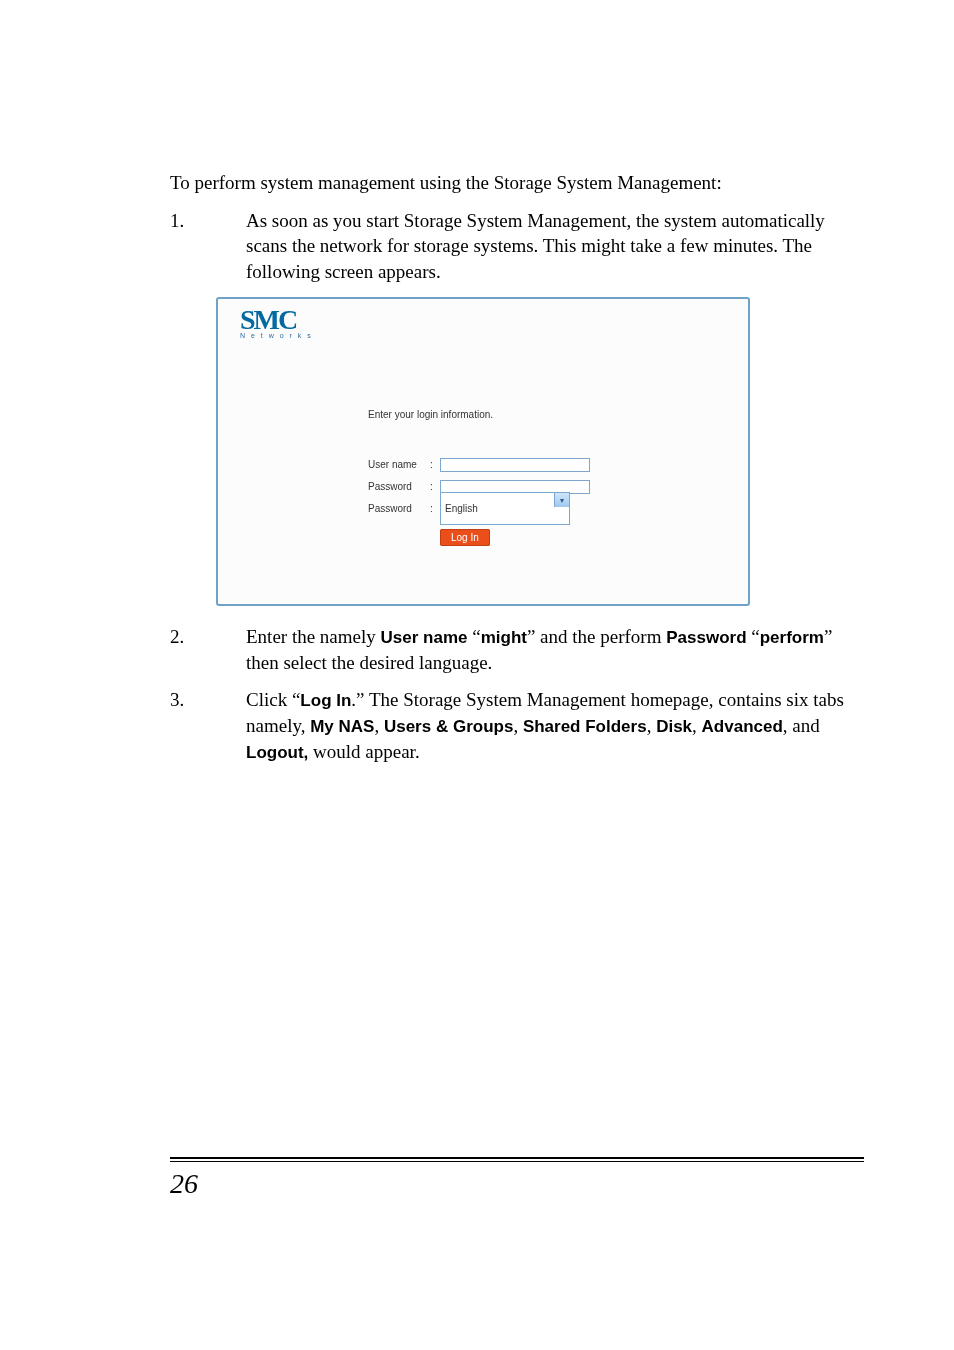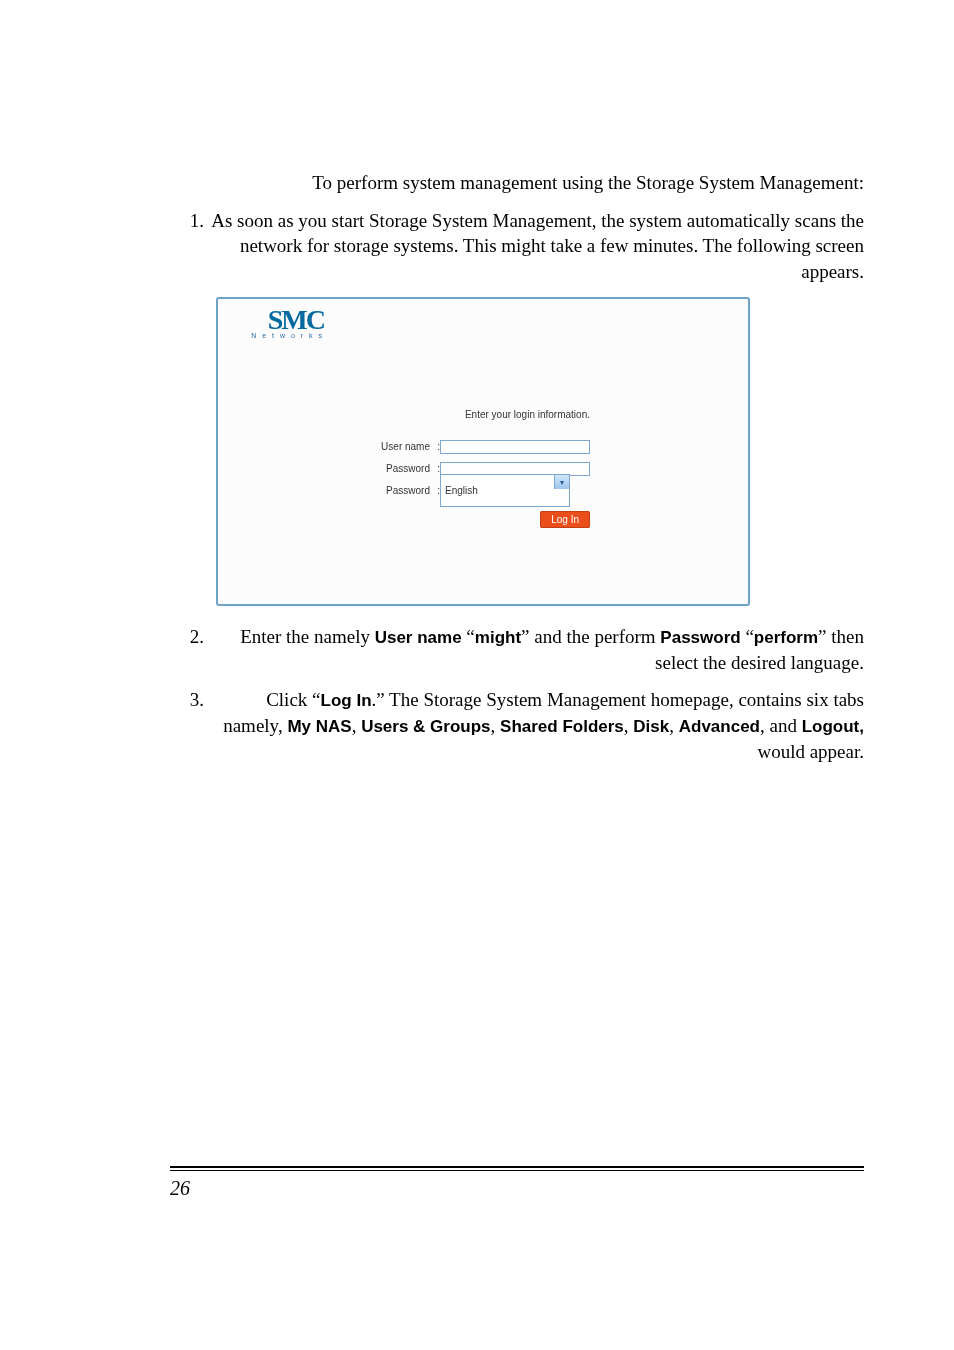--- a/index.html
+++ b/index.html
@@ -8,39 +8,39 @@
     background: #fff;
     font-family: "Times New Roman", Times, serif;
     color: #000;
     width: 954px;
     height: 1350px;
     position: relative;
   }
   .page {
     padding: 170px 90px 0 170px;
     box-sizing: border-box;
-    text-align: right;
   }
   .para {
     font-size: 19px;
     line-height: 1.35;
     margin: 0 0 12px 0;
   }
   .ol-item {
     font-size: 19px;
     line-height: 1.35;
     margin: 0 0 12px 0;
     display: flex;
   }
   .ol-num {
     width: 34px;
     flex: 0 0 34px;
   }
   .ol-body {
     flex: 1;
+    margin-left: 42px;
   }
   .bold { font-weight: bold; font-family: Arial, Helvetica, sans-serif; font-size: 17px;}
   .screenshot-wrap {
     margin: 6px 0 18px 46px;
     width: 530px;
     height: 305px;
     border: 2px solid #6fa2c7;
     border-radius: 3px;
     background: #fcfcfc;
     position: relative;
@@ -67,21 +67,21 @@
     color: #2a6aa0;
   }
   .login-form {
     position: absolute;
     top: 110px; left: 150px;
     font-family: Tahoma, Arial, sans-serif;
     font-size: 10px;
     color: #333;
   }
   .login-title {
-    margin-bottom: 18px;
+    margin-bottom: 36px;
   }
   .login-row {
     display: flex;
     align-items: center;
     margin-bottom: 4px;
     height: 18px;
   }
   .login-label {
     width: 62px;
   }
@@ -142,21 +142,21 @@
     border-top: 2.5px solid #000;
     margin: 0 0 2px 0;
   }
   .footer-rule-thin {
     border: none;
     border-top: 1px solid #000;
     margin: 0 0 6px 0;
   }
   .page-num {
     font-style: italic;
-    font-size: 20px;
+    font-size: 28px;
   }
 </style>
 </head>
 <body>
 
 <div class="page">
 
   <p class="para">To perform system management using the Storage System Management:</p>
 
   <div class="ol-item">

